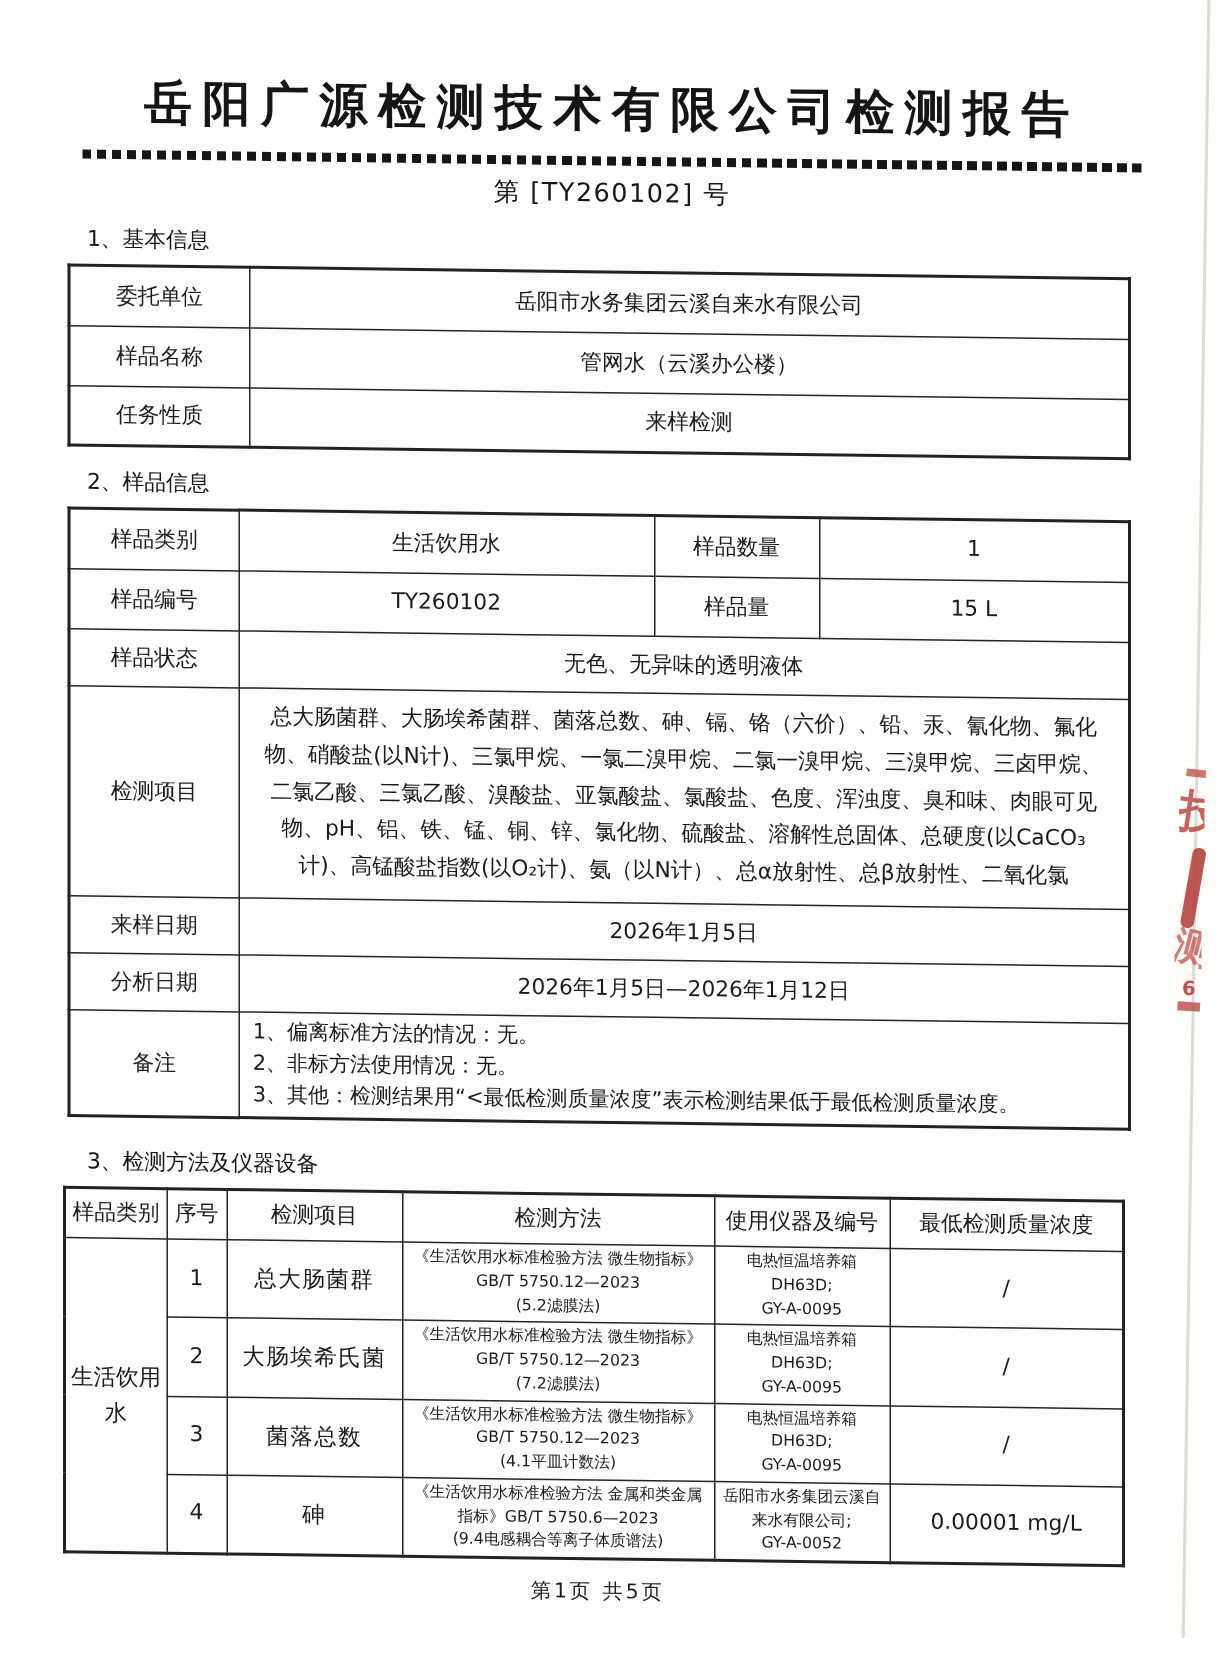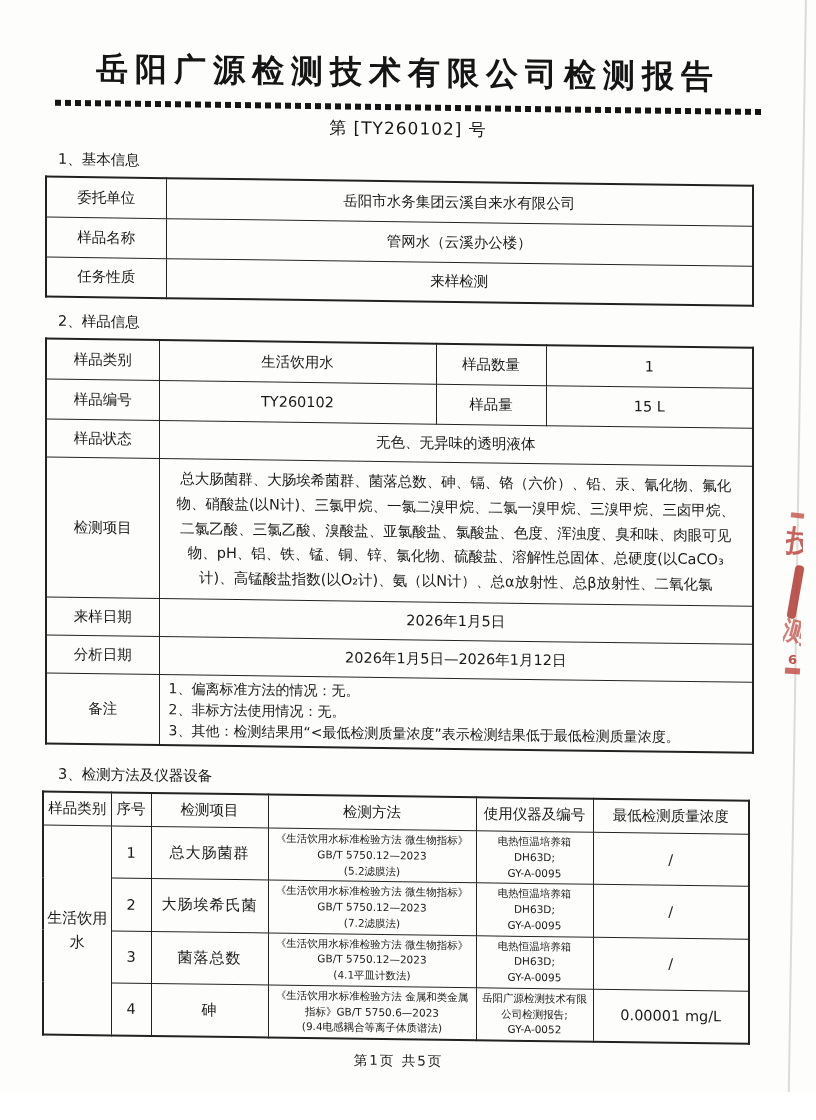--- a/index.html
+++ b/index.html
@@ -205,21 +205,21 @@
         <td class="lod">/</td>
       </tr>
       <tr class="r48">
         <td>4</td>
         <td class="item">砷</td>
         <td class="small">
           <span class="line">《生活饮用水标准检验方法 金属和类金属指标》GB/T 5750.6—2023</span>
           <span class="line">(9.4电感耦合等离子体质谱法)</span>
         </td>
         <td class="small">
-          <span class="line">岳阳广源检测技术有限公司检测报告;</span>
+          <span class="line">岳阳市水务集团云溪自来水有限公司;</span>
           <span class="line">GY-A-0052</span>
         </td>
         <td class="lod">0.00001 mg/L</td>
       </tr>
     </tbody>
       </table>
 
     <div class="footer">第1页 共5页</div>
   </div>
 

